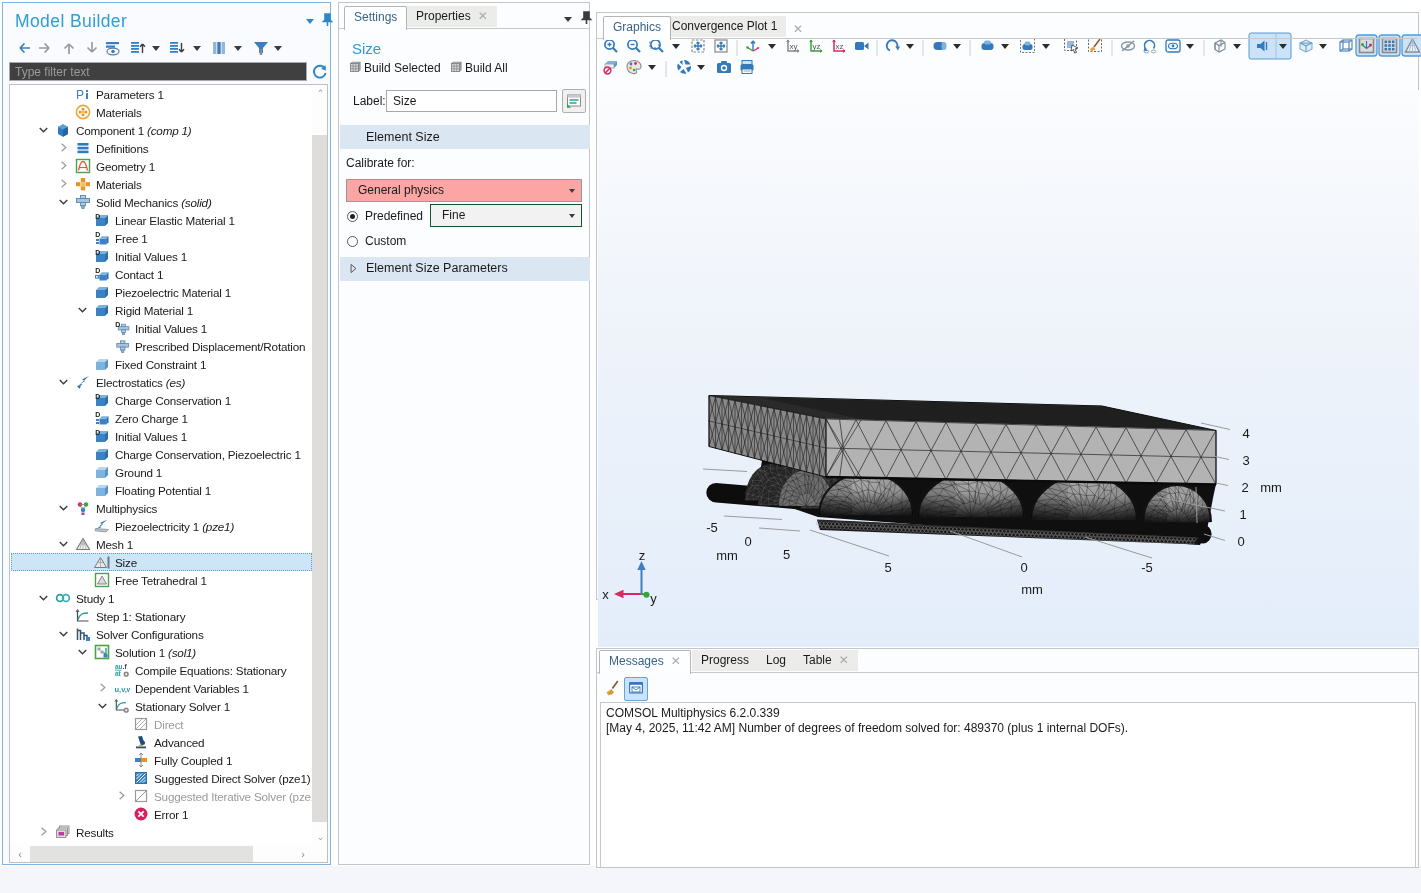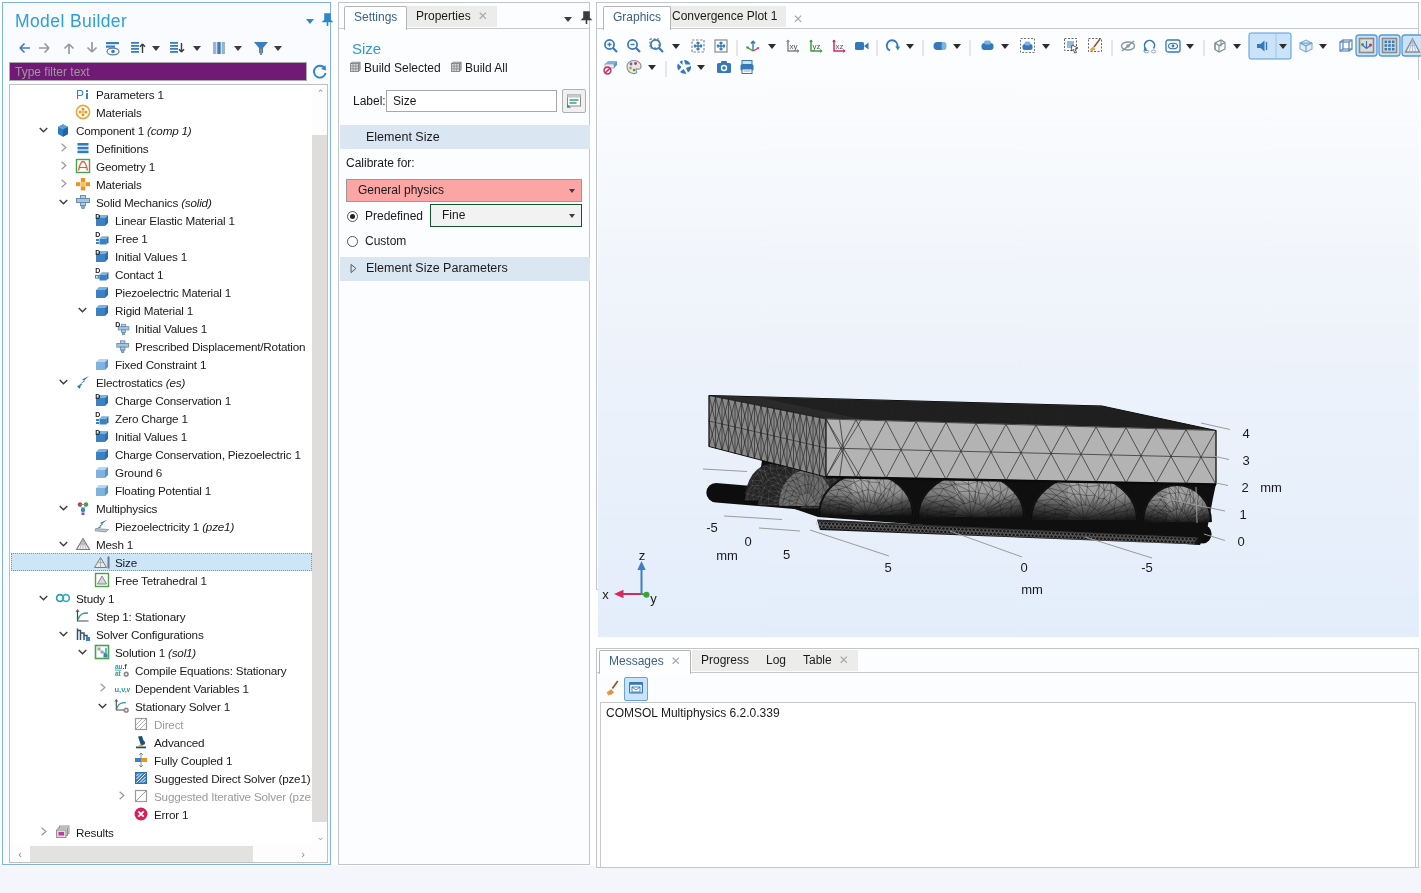--- a/index.html
+++ b/index.html
@@ -265,21 +265,21 @@
       <rect x="2" y="2" width="3.4" height="12" fill="#9ab4cc"></rect>
       <rect x="6.3" y="2" width="3.4" height="12" fill="#3b7ec0"></rect>
       <rect x="10.6" y="2" width="3.4" height="12" fill="#9ab4cc"></rect>
     </svg>
     <div class="caret" style="left:231px;top:43px"></div>
     <svg class="ic" style="left:250px;top:37px" viewBox="0 0 16 16">
       <polygon points="1,2 15,2 10,8 10,13 6,13 6,8" fill="#3b7ec0"></polygon>
       <rect x="6.8" y="9" width="2.4" height="6" fill="#8a8a8a"></rect>
     </svg>
     <div class="caret" style="left:271px;top:43px"></div>
-    <div class="abs" style="left:6px;top:59px;width:298px;height:19px;border:1px solid #a9a9a9;background:#701a75">
+    <div class="abs" style="left:6px;top:59px;width:298px;height:19px;border:1px solid #a9a9a9;background:#404040">
       <div class="abs" style="left:5px;top:2px;font-size:12px;color:#9a9a9a">Type filter text</div>
     </div>
     <svg class="ic" style="left:308px;top:60px;width:17px;height:17px" viewBox="0 0 16 16">
       <path d="M13,5 A 5.6,5.6 0 1 0 13.8,9.5" fill="none" stroke="#2d87c8" stroke-width="1.8"></path>
       <polygon points="13.6,2 14.2,7 9.5,5.6" fill="#2d87c8"></polygon>
     </svg>
     <div class="abs" style="left:6px;top:81px;width:319px;height:779px;border:1px solid #c0c0c0;background:#fff;overflow:hidden">
       <svg class="ic" style="left:65px;top:1px">
         <use href="#i-pi"></use>
       </svg>
@@ -381,21 +381,21 @@
         <use href="#i-dboxD"></use>
       </svg>
       <div class="txt" style="left:105px;top:345px;color:#1a1a1a;font-size:11.7px;letter-spacing:-0.2px">Initial Values 1</div>
       <svg class="ic" style="left:84px;top:361px">
         <use href="#i-dbox"></use>
       </svg>
       <div class="txt" style="left:105px;top:363px;color:#1a1a1a;font-size:11.7px;letter-spacing:-0.2px">Charge Conservation, Piezoelectric 1</div>
       <svg class="ic" style="left:84px;top:379px">
         <use href="#i-bbox"></use>
       </svg>
-      <div class="txt" style="left:105px;top:381px;color:#1a1a1a;font-size:11.7px;letter-spacing:-0.2px">Ground 6</div>
+      <div class="txt" style="left:105px;top:381px;color:#1a1a1a;font-size:11.7px;letter-spacing:-0.2px">Ground 1</div>
       <svg class="ic" style="left:84px;top:397px">
         <use href="#i-bbox"></use>
       </svg>
       <div class="txt" style="left:105px;top:399px;color:#1a1a1a;font-size:11.7px;letter-spacing:-0.2px">Floating Potential 1</div>
       <svg class="ic" style="left:46px;top:415px;width:15px;height:15px">
         <use href="#i-che"></use>
       </svg>
       <svg class="ic" style="left:65px;top:415px">
         <use href="#i-mp"></use>
       </svg>
@@ -559,21 +559,21 @@
       <div class="caret" style="left:138px;top:9px;border-top-width:4px;border-left-width:3.5px;border-right-width:3.5px"></div>
     </div>
     <div class="abs" style="left:8px;top:233px;width:11px;height:11px;border:1px solid #555;border-radius:50%;background:#fff"></div>
     <div class="txt" style="left:26px;top:231px">Custom</div>
     <div class="abs" style="left:1px;top:254px;width:250px;height:24px;background:#dbe6f3"></div>
     <svg class="ic" style="left:8px;top:259px;width:13px;height:13px" viewBox="0 0 16 16">
       <path d="M5,3 L11,8 L5,13 Z" fill="none" stroke="#555" stroke-width="1.2"></path>
     </svg>
     <div class="txt" style="left:27px;top:258px;font-size:12.5px">Element Size Parameters</div>
   </div>
-<div class="panel" style="left:596px;top:2px;width:823px;height:588px">
+<div class="panel" style="left:596px;top:12px;width:823px;height:588px">
     <div class="tabline" style="left:0;top:25px;width:821px"></div>
     <div class="tab active" style="left:6px">Graphics</div>
     <div class="tab inactive" style="left:66px">Convergence Plot 1</div>
     <div class="abs" style="left:196px;top:9px;color:#a8a8a8;font-size:12px">✕</div>
     <div class="abs" style="left:1px;top:77px;width:821px;height:557px;background:linear-gradient(#fbfcfe,#eef3fa 45%,#e3edfa)"></div>
   </div>
 <svg class="abs" style="left:0;top:0" width="1421" height="120">
     <g transform="translate(603,38)">
       <circle cx="6.5" cy="6.5" r="4.6" fill="none" stroke="#3579ba" stroke-width="1.7"></circle>
       <line x1="10" y1="10" x2="14" y2="14" stroke="#3579ba" stroke-width="2.2"></line>
@@ -1171,14 +1171,15 @@
     <div class="abs" style="left:27px;top:28px;width:24px;height:24px;background:#cbe3f8;border:1px solid #63a5dc;border-radius:2px">
       <svg class="ic" style="left:3px;top:3px" viewBox="0 0 16 16">
         <rect x="1" y="1" width="14" height="11.5" rx="1" fill="#3579ba"></rect>
         <rect x="2.2" y="3.8" width="11.6" height="7.5" fill="#fff"></rect>
         <rect x="4" y="6" width="8" height="5" fill="#fff" stroke="#3579ba" stroke-width="0.9"></rect>
         <path d="M4,6 L8,9 L12,6" fill="none" stroke="#3579ba" stroke-width="0.9"></path>
       </svg>
     </div>
     <div class="abs" style="left:3px;top:53px;width:816px;height:165px;border:1px solid #c8c8c8;border-bottom:none;background:#fff">
       <div class="txt" style="left:5px;top:3px">COMSOL Multiphysics 6.2.0.339</div>
+      <div class="txt" style="left:5px;top:18px">[May 4, 2025, 11:42 AM] Number of degrees of freedom solved for: 489370 (plus 1 internal DOFs).</div>
     </div>
   </div>
 <div class="txt" style="left:1243px;top:905px;font-size:14px">1.97 GB | 2 GB</div>
 </body></html>

